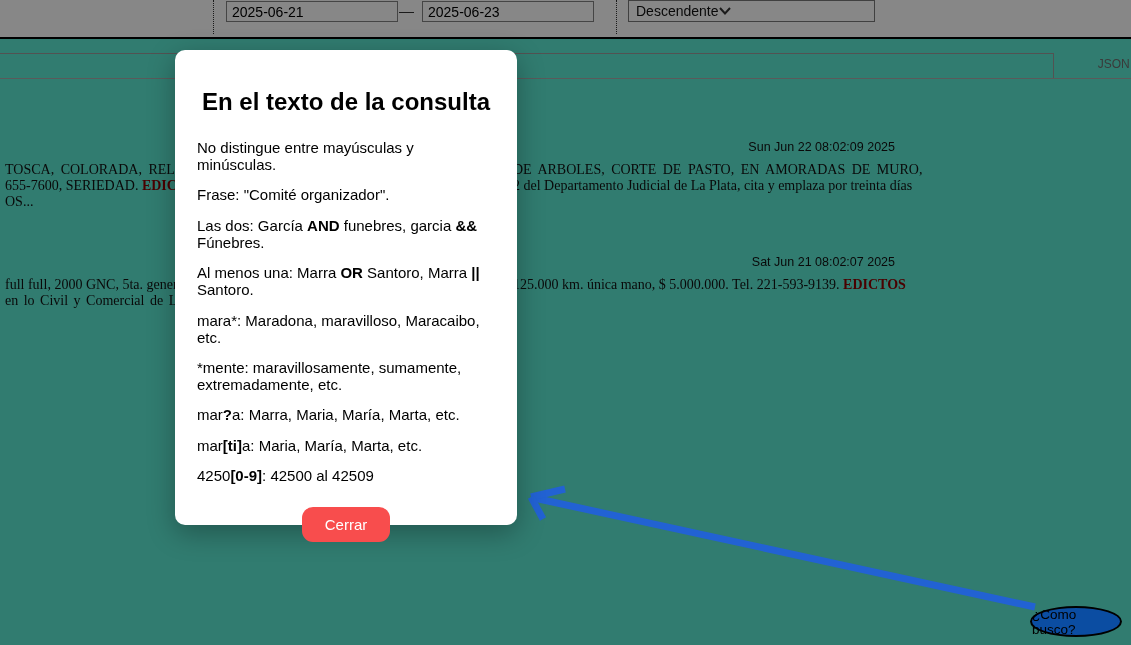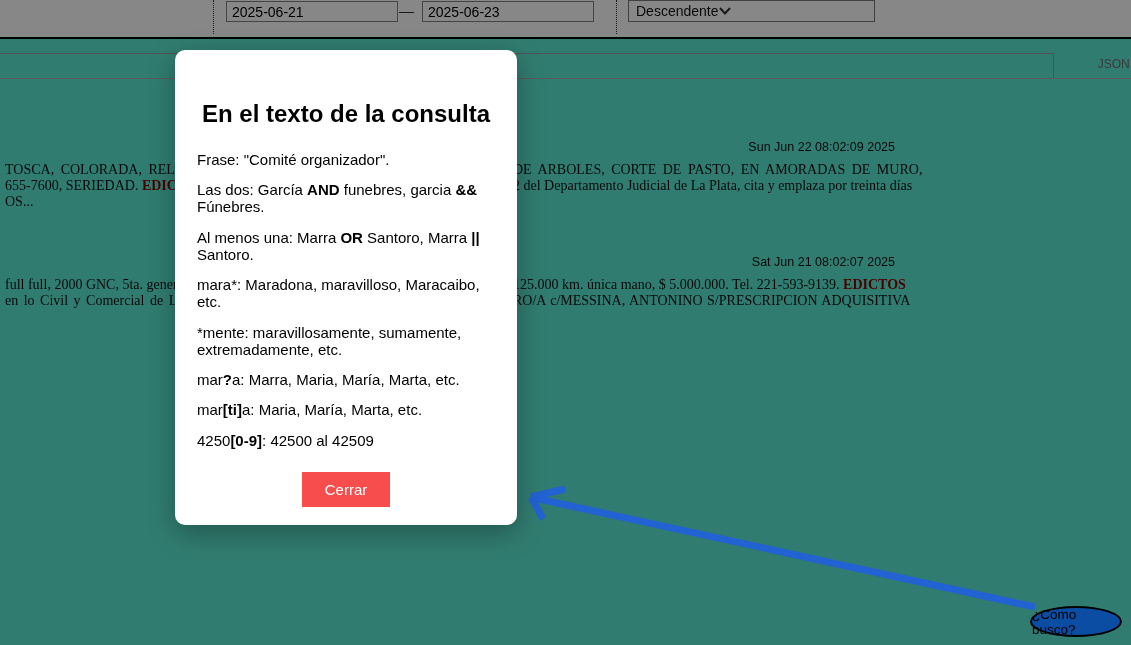--- a/index.html
+++ b/index.html
@@ -37,25 +37,25 @@
   .frag.l{left:0;}
   .frag.r{left:508px;}
   .seg-red{color:#8b0000;font-weight:bold;}
 
   
   .overlay{position:absolute;left:0;top:0;width:1131px;height:645px;background:rgba(0,0,0,0.47);z-index:10;}
 
   
   .modal{position:absolute;left:175px;top:50px;width:342px;height:475px;box-sizing:border-box;
     background:#fff;border-radius:10px;box-shadow:0 8px 28px rgba(0,0,0,.3);z-index:20;
-    padding:38px 22px 18px 22px;}
+    padding:26px 22px 18px 22px;}
   .modal h1{margin:12px 0 24px 0;font-size:24px;font-weight:bold;color:#000;text-align:center;}
   .modal-body p{margin:0 0 13.5px 0;font-size:15px;line-height:1.13;color:#000;}
   .close-btn{display:block;margin:22px auto 0 auto;background:#f84d4d;color:#fff;border:none;
-    border-radius:0;font-family:"Liberation Sans",sans-serif;font-size:15px;padding:9px 23px;cursor:pointer;}
+    border-radius:11px;font-family:"Liberation Sans",sans-serif;font-size:15px;padding:9px 23px;cursor:pointer;}
 
   
   .arrow-svg{position:absolute;left:0;top:0;width:1131px;height:645px;z-index:15;pointer-events:none;}
 
   
   .help-btn{position:absolute;left:1030px;top:606px;width:92px;height:31px;box-sizing:border-box;
     background:#0b4da2;border:2px solid #000;border-radius:50%;display:flex;align-items:center;
     justify-content:center;z-index:20;cursor:pointer;}
   .help-btn span{font-size:13.5px;color:#000;}
 </style>
@@ -103,38 +103,38 @@
         </div>
       </div>
       <div class="entry">
         <div class="ts">Sat Jun 21 08:02:07 2025</div>
         <div class="line">
           <span class="frag l"><span>full full, 2000 GNC, 5ta. genera</span></span>
           <span class="frag r"><span>125.000 km. única mano, $ 5.000.000. Tel. 221-593-9139. </span><span class="seg-red">EDICTOS</span></span>
         </div>
         <div class="line">
           <span class="frag l"><span style="word-spacing: 2px;">en lo Civil y Comercial de La </span></span>
-          <span class="frag r"><span style="word-spacing: 1px;">RO/A c/MESSINA, ANTONINO S/PRESCRIPCION ADQUISITIVA</span></span>
         </div>
       </div>
     </div>
 
   <div class="overlay"></div>
 
   <svg class="arrow-svg" viewBox="0 0 1131 645">
     <g stroke="#2262d3" stroke-width="7" fill="none">
       <line x1="1035" y1="607" x2="534" y2="498"></line>
       <line x1="531" y1="497" x2="565" y2="489"></line>
       <line x1="531" y1="497" x2="543" y2="519"></line>
     </g>
   </svg>
 
   <div class="modal">
     <h1>En el texto de la consulta</h1>
     <div class="modal-body" id="modal-body">
+        <p><span>No distingue entre mayúsculas y minúsculas.</span></p>
         <p><span>Frase: "Comité organizador".</span></p>
         <p><span>Las dos: García </span><b>AND</b><span> funebres, garcia </span><b>&amp;&amp;</b><span> Fúnebres.</span></p>
         <p><span>Al menos una: Marra </span><b>OR</b><span> Santoro, Marra </span><b>||</b><span> Santoro.</span></p>
         <p><span>mara*: Maradona, maravilloso, Maracaibo, etc.</span></p>
         <p><span>*mente: maravillosamente, sumamente, extremadamente, etc.</span></p>
         <p><span>mar</span><b>?</b><span>a: Marra, Maria, María, Marta, etc.</span></p>
         <p><span>mar</span><b>[ti]</b><span>a: Maria, María, Marta, etc.</span></p>
         <p><span>4250</span><b>[0-9]</b><span>: 42500 al 42509</span></p>
       </div>
     <button class="close-btn">Cerrar</button>

